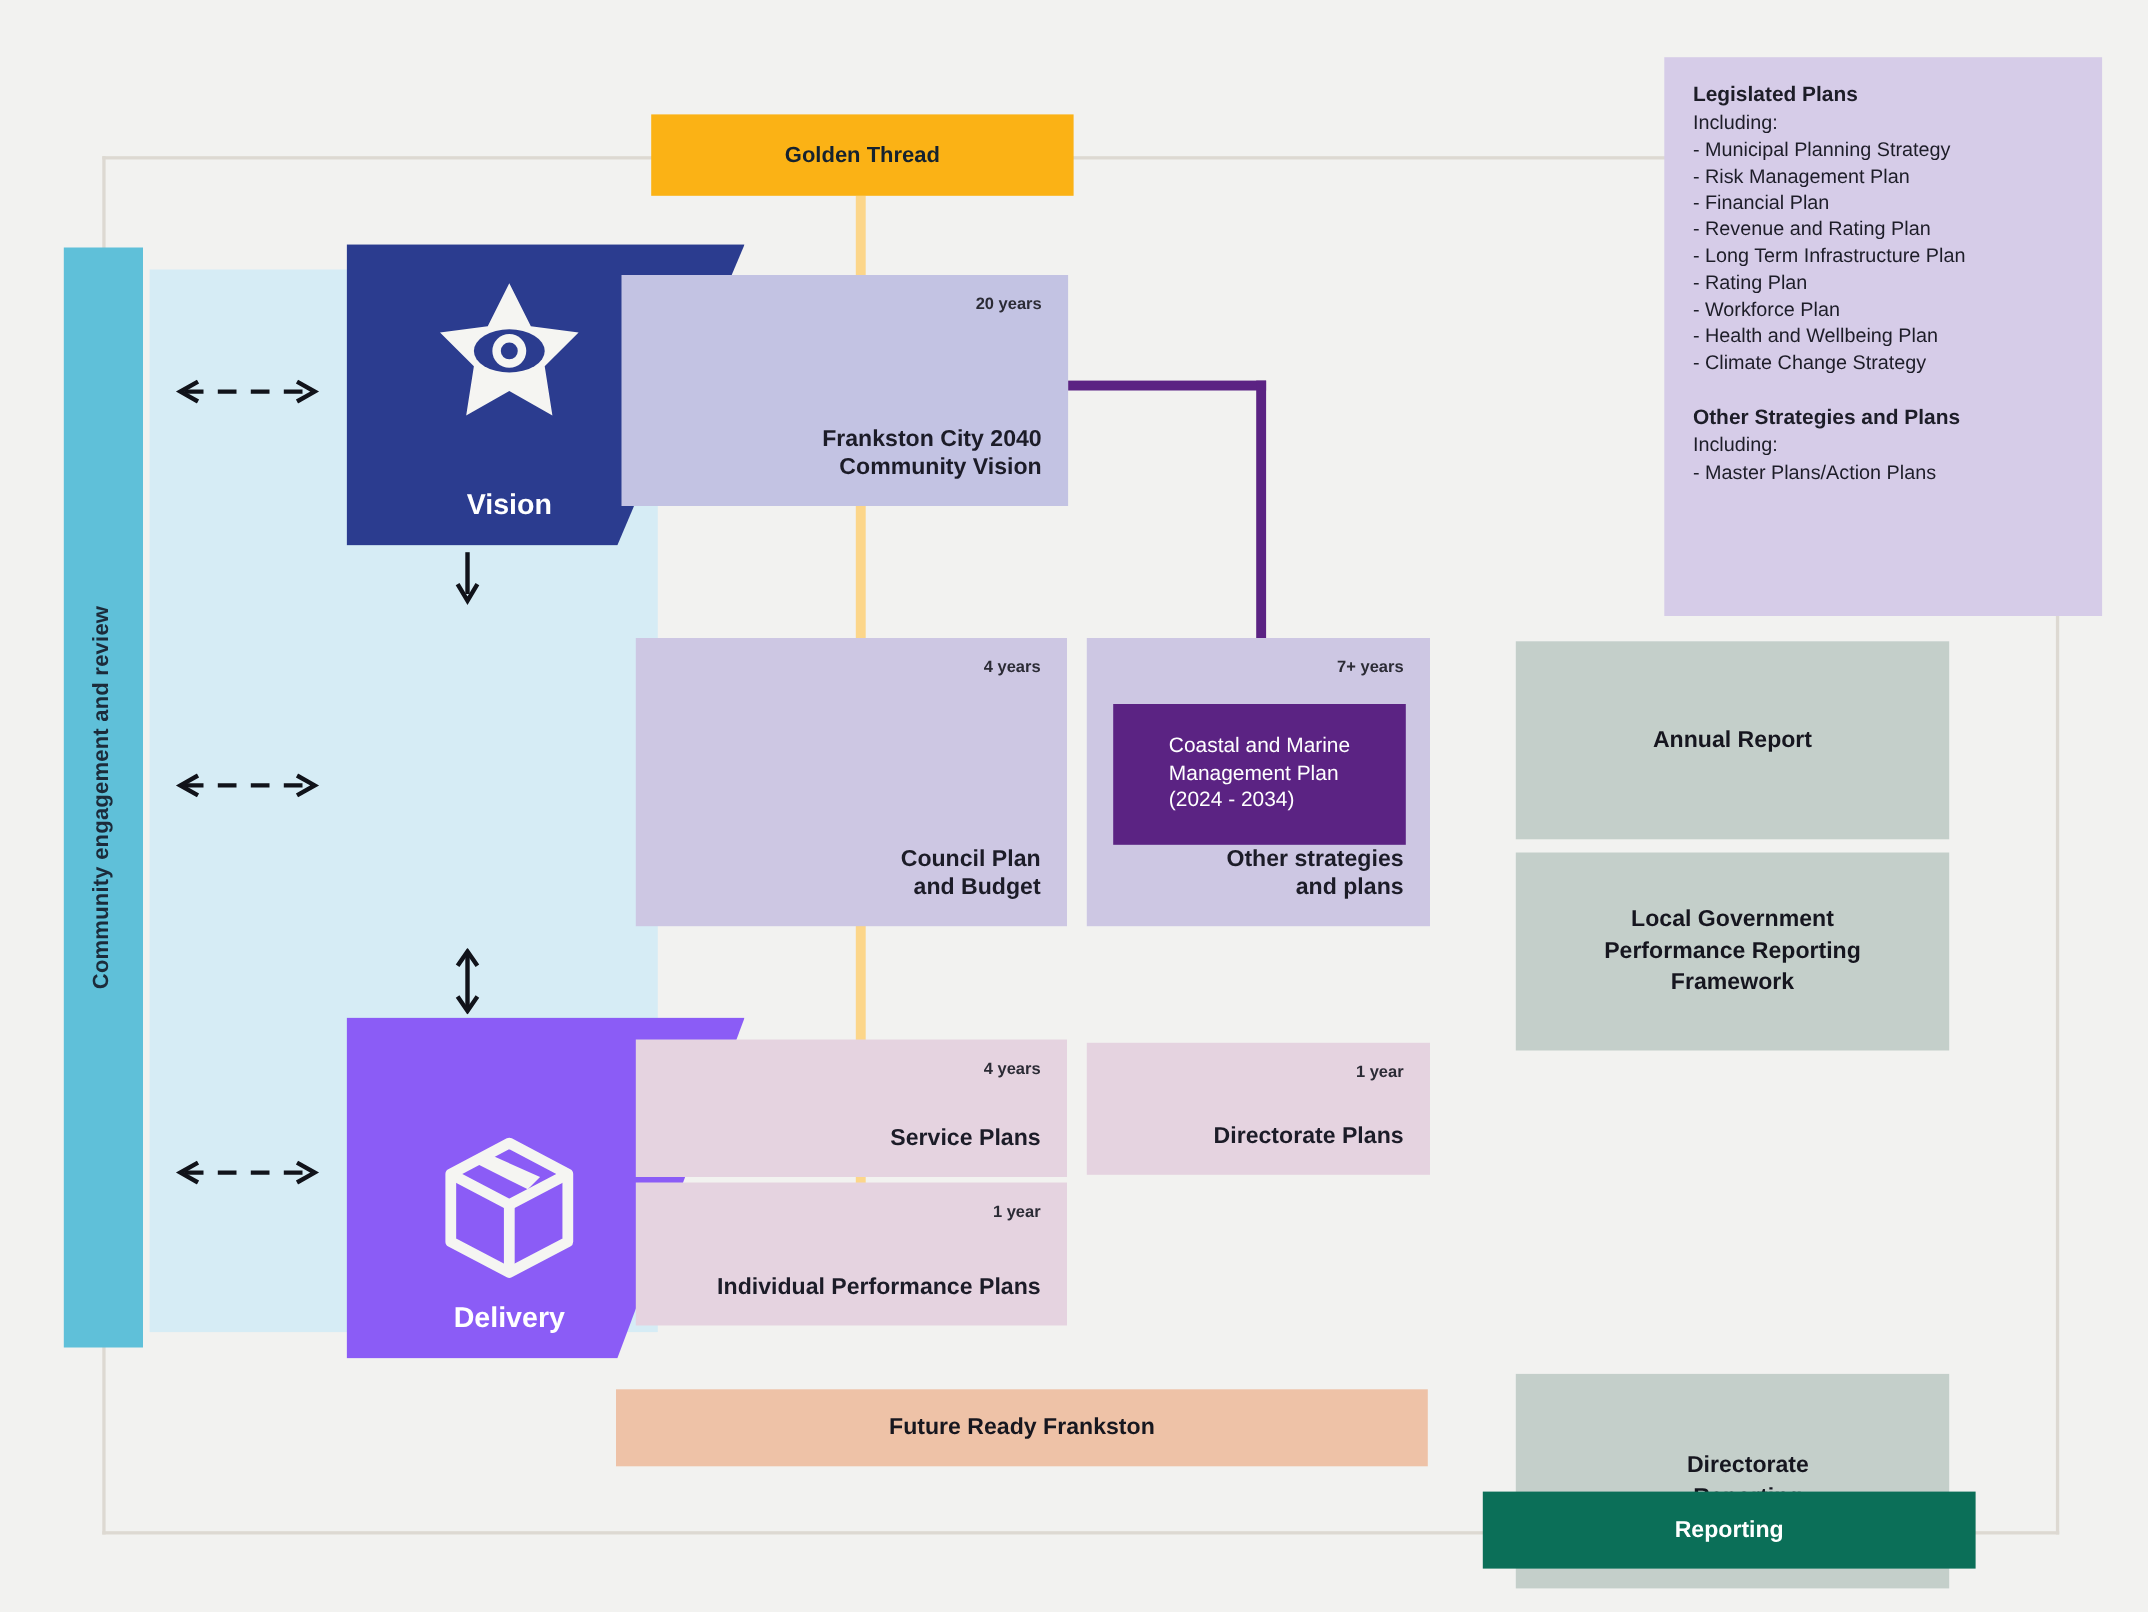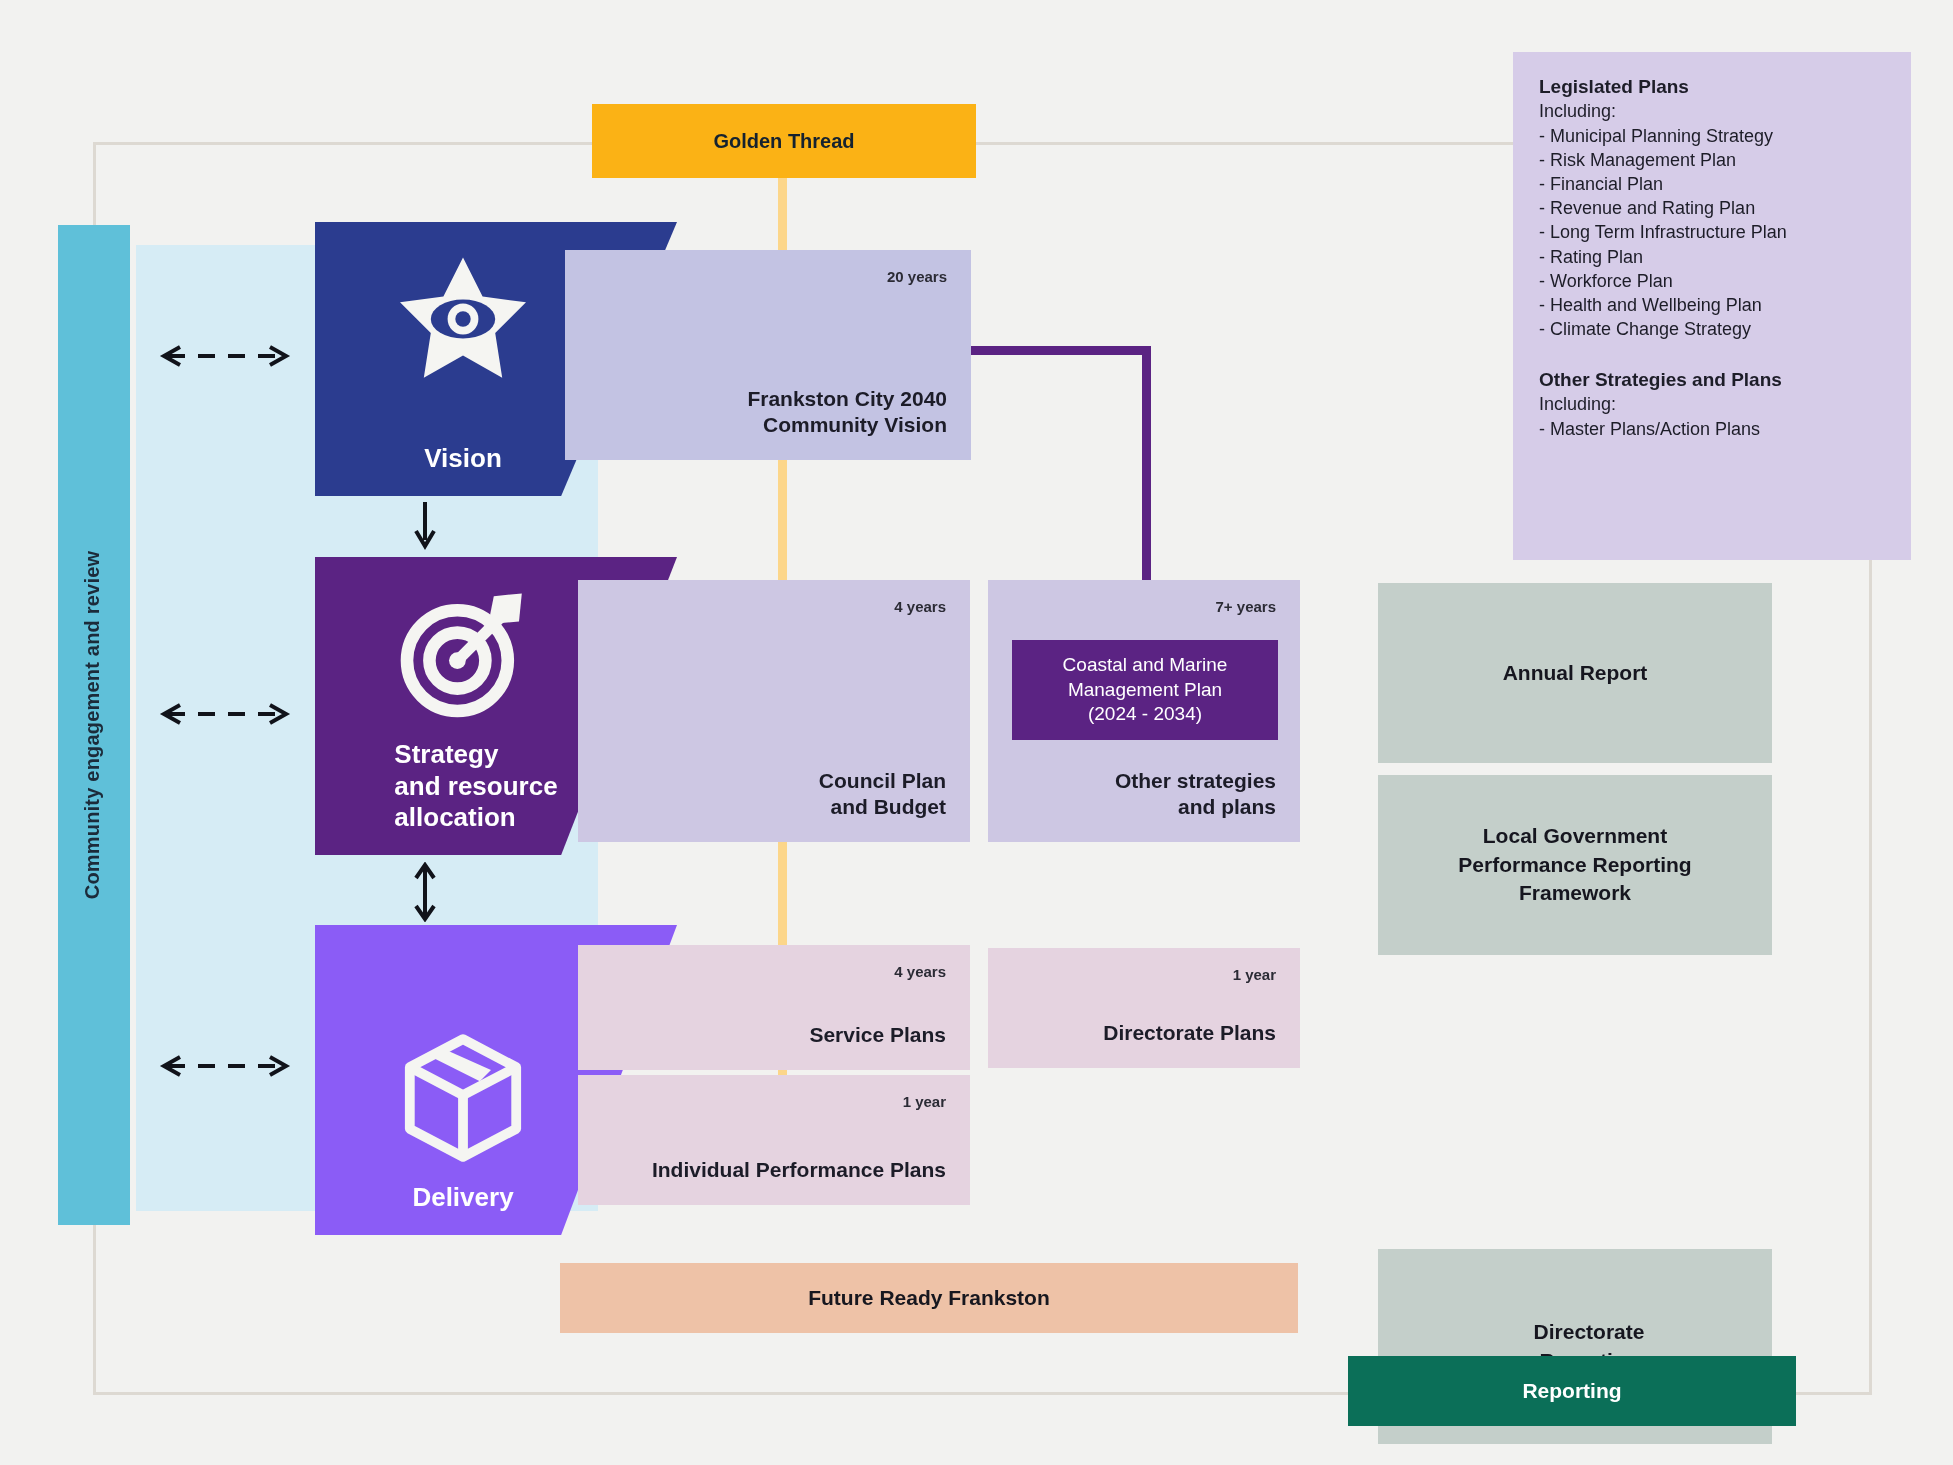--- a/index.html
+++ b/index.html
@@ -106,23 +106,23 @@
 
   .box-vision   { left: 565px; top: 250px;  width: 406px; height: 210px; background: #c3c3e3; }
   .box-council  { left: 578px; top: 580px;  width: 392px; height: 262px; background: #cdc7e3; }
   .box-other    { left: 988px; top: 580px;  width: 312px; height: 262px; background: #cdc7e3; }
   .box-service  { left: 578px; top: 945px;  width: 392px; height: 125px; background: #e5d3e0; }
   .box-director { left: 988px; top: 948px;  width: 312px; height: 120px; background: #e5d3e0; }
   .box-indiv    { left: 578px; top: 1075px; width: 392px; height: 130px; background: #e5d3e0; }
 
   
   .coastal {
-    position: absolute; left: 1012px; top: 640px; width: 266px; height: 100px;
+    position: absolute; left: 1012px; top: 640px; width: 266px; height: 128px;
     background: #5b2383; color: #fff;
-    display: flex; align-items: center; justify-content: center; text-align: center;
+    display: flex; align-items: center; justify-content: center; text-align: left;
     font-size: 19px; line-height: 1.3; white-space: pre-line;
   }
   .coastal-conn { position: absolute; background: #5b2383; }
   .conn-h { left: 971px;  top: 346px; width: 180px; height: 9px; }
   .conn-v { left: 1142px; top: 346px; width: 9px;   height: 300px; }
 
   
   .legis-panel {
     position: absolute; left: 1513px; top: 52px; width: 398px; height: 508px;
     background: #d6cce8; padding: 24px 26px;
@@ -221,34 +221,20 @@
 Community Vision</div>
   </div>
 
   <div class="flow-arrow" style="left:410px; top:500px;">
     <svg viewBox="0 0 30 50" width="30" height="50">
       <line x1="15" y1="2" x2="15" y2="40" stroke="#11131a" stroke-width="4"></line>
       <polyline points="6,31 15,46 24,31" fill="none" stroke="#11131a" stroke-width="4"></polyline>
     </svg>
   </div>
 
-  <div class="pillar pillar-strategy">
-    <div class="pillar-icon">
-      <svg viewBox="0 0 100 100">
-        <circle cx="46" cy="54" r="36" fill="none" stroke="#f5f5f2" stroke-width="9"></circle>
-        <circle cx="46" cy="54" r="20" fill="none" stroke="#f5f5f2" stroke-width="9"></circle>
-        <circle cx="46" cy="54" r="6" fill="#f5f5f2"></circle>
-        <line x1="46" y1="54" x2="80" y2="20" stroke="#f5f5f2" stroke-width="8" stroke-linecap="round"></line>
-        <path fill="#f5f5f2" d="M72 8 L92 6 L90 26 L68 28 Z"></path>
-      </svg>
-    </div>
-    <div class="pillar-label">Strategy
-and resource
-allocation</div>
-  </div>
 
   <div class="box box-council">
     <div class="yrs">4 years</div>
     <div class="box-title">Council Plan
 and Budget</div>
   </div>
 
   <div class="box box-other">
     <div class="yrs">7+ years</div>
     <div class="box-title">Other strategies

